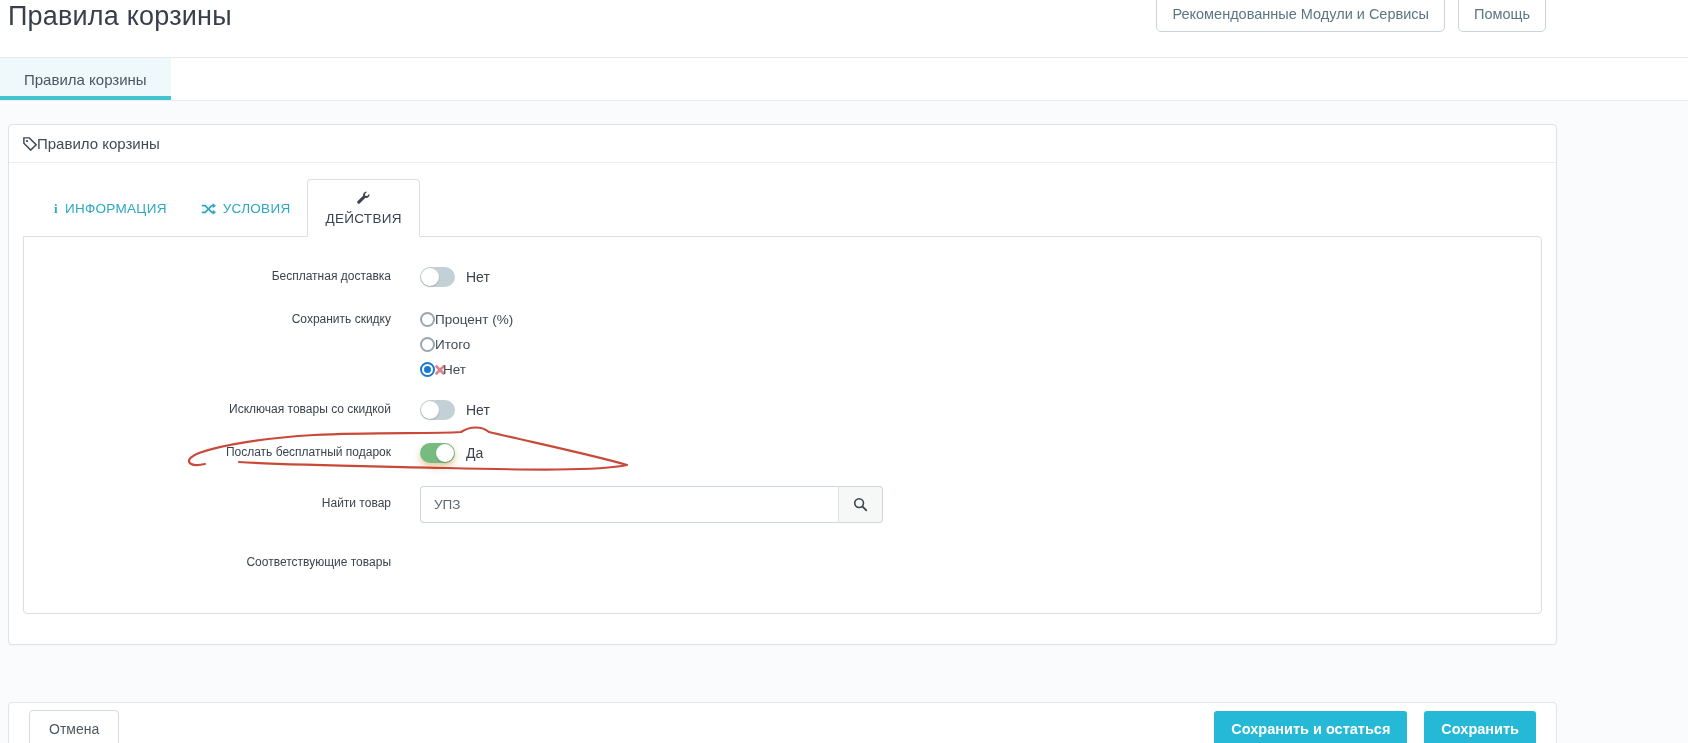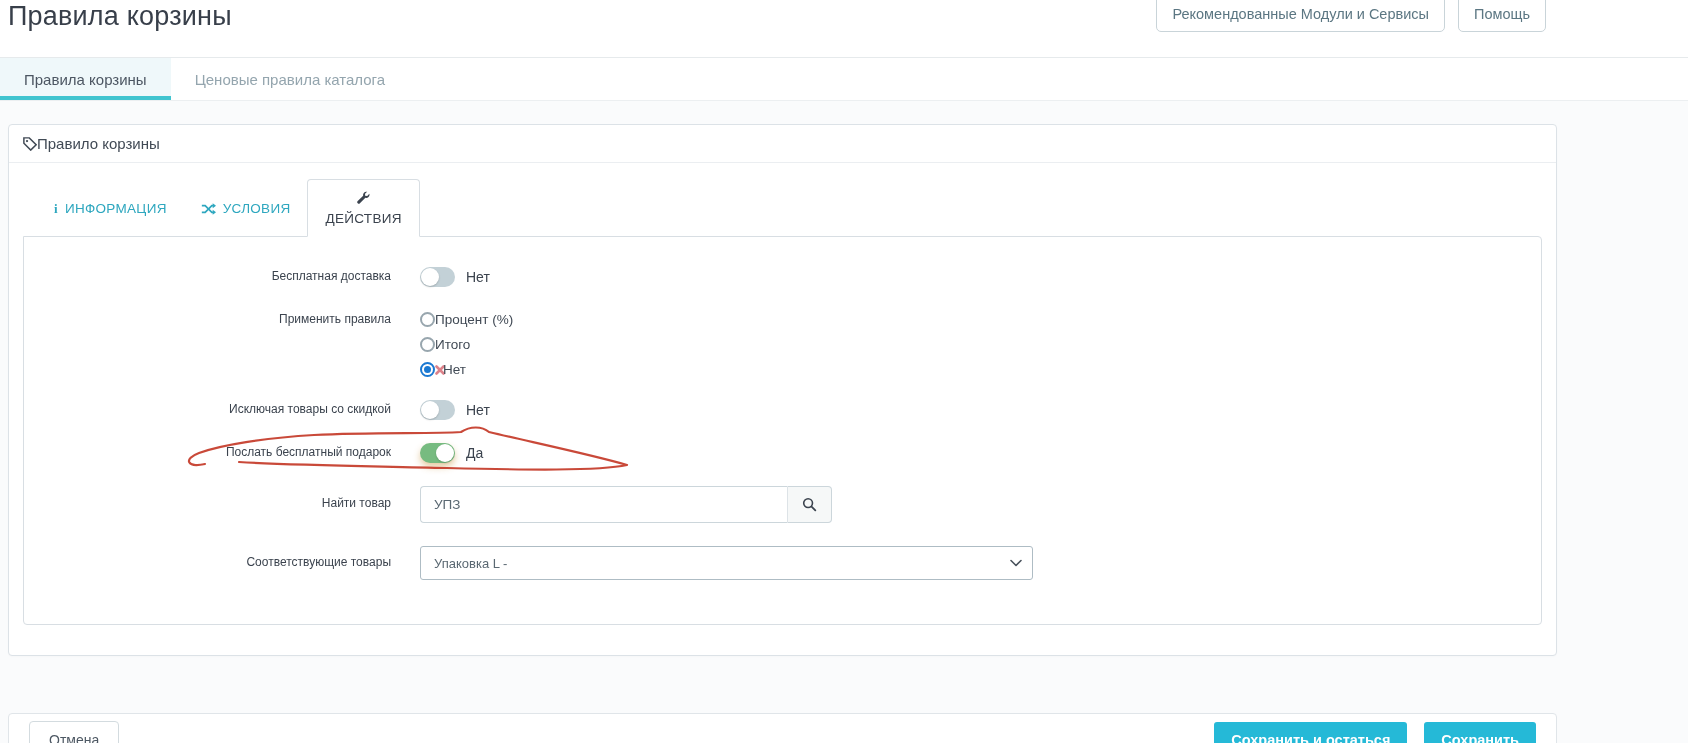--- a/index.html
+++ b/index.html
@@ -87,21 +87,21 @@
   }
   .radio.checked { border-color:#1b79d2; }
   .radio.checked::after {
     content:""; position:absolute; left:2px; top:2px; width:7px; height:7px;
     border-radius:50%; background:#1b79d2;
   }
   .x-icon { display:inline-flex; margin-right:-2px; }
   
   .input-group { display:flex; }
   .input-group input {
-    width:368px; height:37px; border:1px solid #ccd6db; border-right:1px solid #dde3e7;
+    width:419px; height:37px; border:1px solid #ccd6db; border-right:1px solid #dde3e7;
     border-radius:4px 0 0 4px; padding:0 13px; font-size:13.5px; color:#5a6872;
     font-family:inherit; outline:none; background:#fff;
   }
   .btn-search {
     width:44px; height:37px; background:#f6f8f8; border:1px solid #ccd6db; border-left:none;
     border-radius:0 4px 4px 0; cursor:pointer; display:flex; align-items:center; justify-content:center;
   }
   
   .select {
     width:613px; height:34px; border:1px solid #aebcc4; border-radius:3px; background:#fff;
@@ -132,21 +132,20 @@
 <div class="top-header">
   <h1 class="page-title">Правила корзины</h1>
   <div class="header-actions">
     <button class="btn-outline">Рекомендованные Модули и Сервисы</button>
     <button class="btn-outline">Помощь</button>
   </div>
 </div>
 
 <div class="nav-tabs">
   <div class="nav-tab active">Правила корзины</div>
-  <div class="nav-tab">Ценовые правила каталога</div>
 </div>
 
 <div class="content">
   <div class="panel-wrap">
     <div class="panel">
       <div class="panel-header">
         <span style="display:inline-flex;">
           <svg width="14" height="14" viewBox="0 0 16 16">
               <path d="M1 1h6.2L15 8.8 8.8 15 1 7.2z" fill="none" stroke="#414a55" stroke-width="1.7"></path>
               <circle cx="4.6" cy="4.6" r="1.3" fill="#414a55"></circle>
@@ -189,21 +188,21 @@
             <div class="form-label">Бесплатная доставка</div>
             <div class="controls">
               <div class="toggle">
                   <div class="knob"></div>
                 </div>
               <span class="toggle-state">Нет</span>
             </div>
           </div>
 
           <div class="form-row">
-            <div class="form-label">Применить правила</div>
+            <div class="form-label">Сохранить скидку</div>
             <div class="radio-group">
               <label class="radio-option">
                 <span class="radio"></span>
                 <span>Процент (%)</span>
               </label>
               <label class="radio-option">
                 <span class="radio"></span>
                 <span>Итого</span>
               </label>
               <label class="radio-option">
@@ -254,28 +253,20 @@
                       <circle cx="6.5" cy="6.5" r="4.7" fill="none" stroke="#3b434e" stroke-width="1.7"></circle>
                       <path d="M10.2 10.2l4 4" stroke="#3b434e" stroke-width="1.9" stroke-linecap="round"></path>
                     </svg>
                 </span>
               </button>
             </div>
           </div>
 
           <div class="form-row">
             <div class="form-label" style="padding-top:9px;">Соответствующие товары</div>
-            <div class="select">
-              <span>Упаковка L -</span>
-              <span style="display:inline-flex;">
-                <svg width="12" height="8" viewBox="0 0 12 8">
-                    <path d="M1 1.5l5 5 5-5" fill="none" stroke="#49525c" stroke-width="1.6" stroke-linecap="round" stroke-linejoin="round"></path>
-                  </svg>
-              </span>
-            </div>
           </div>
 
         </div>
       </div>
     </div>
 
     <div class="footer-bar">
       <button class="btn-cancel">Отмена</button>
       <div class="footer-right">
         <button class="btn-primary">Сохранить и остаться</button>

